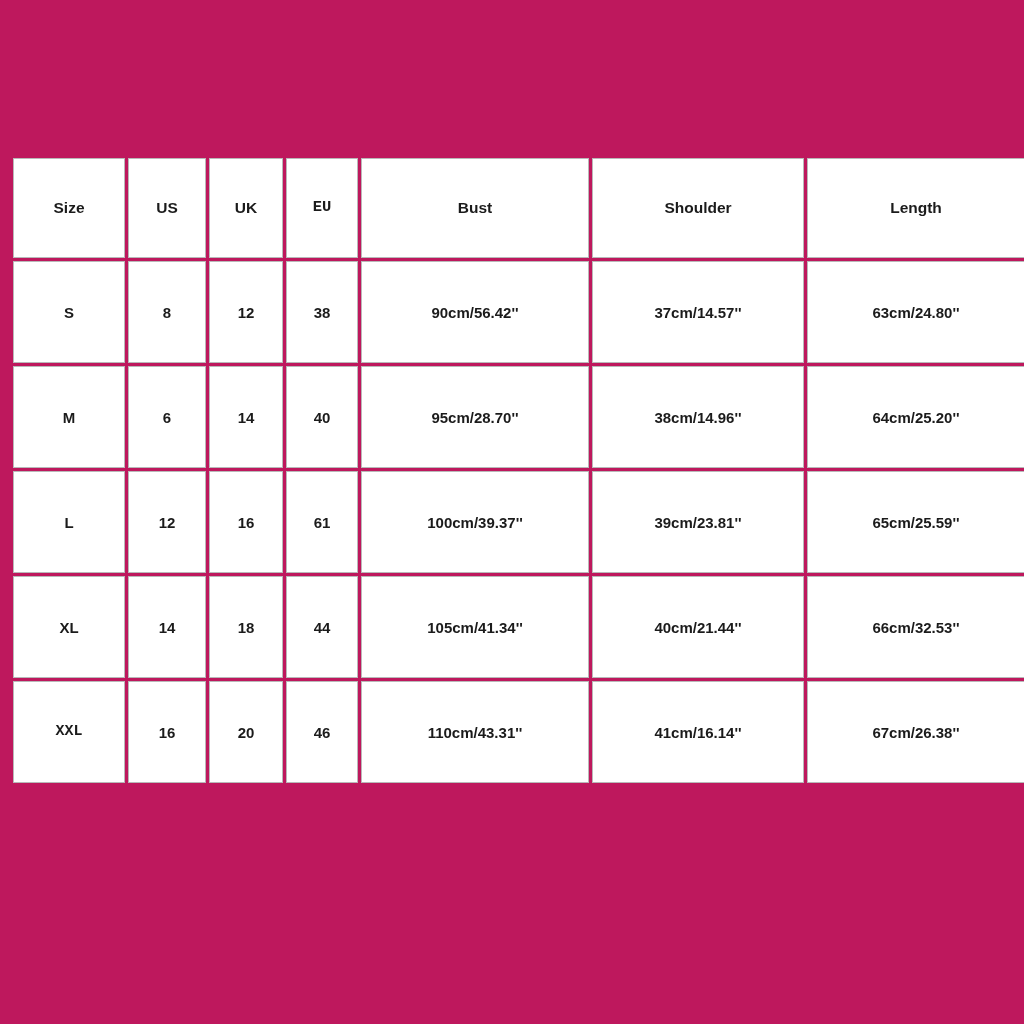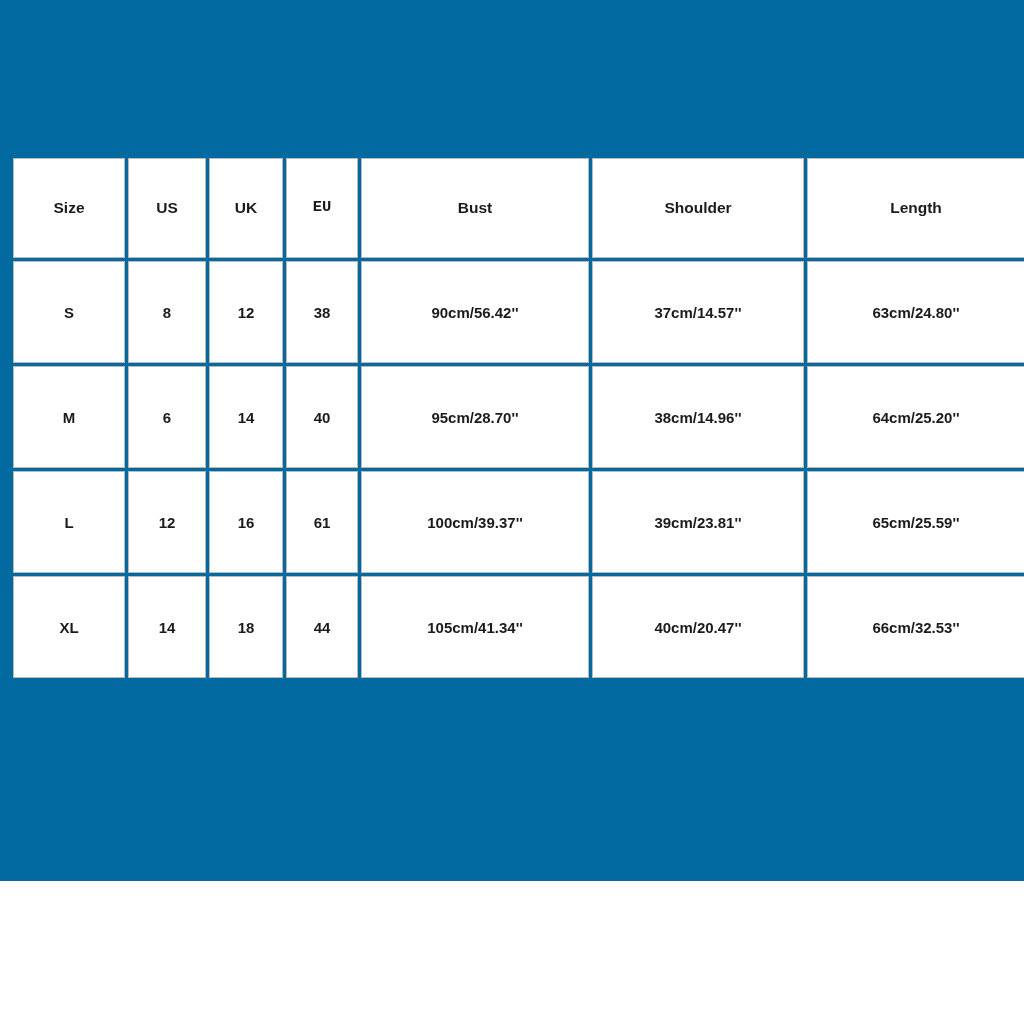--- a/index.html
+++ b/index.html
@@ -7,22 +7,22 @@
     padding: 0;
     width: 1024px;
     height: 1024px;
     background: #ffffff;
     font-family: "Liberation Sans", sans-serif;
   }
 
   .page {
     position: relative;
     width: 1024px;
-    height: 881px;
-    background: #0369a1;
+    height: 1024px;
+    background: #be185d;
     box-sizing: border-box;
   }
 
   .table-wrap {
     position: absolute;
     left: 10px;
     top: 155px;
     width: 1004px;
   }
 
@@ -140,19 +140,28 @@
           <td><span>100cm/39.37''</span></td>
           <td><span>39cm/23.81''</span></td>
           <td><span>65cm/25.59''</span></td>
         </tr>
         <tr>
           <td><span>XL</span></td>
           <td><span>14</span></td>
           <td><span>18</span></td>
           <td><span>44</span></td>
           <td><span>105cm/41.34''</span></td>
-          <td><span>40cm/20.47''</span></td>
+          <td><span>40cm/21.44''</span></td>
           <td><span>66cm/32.53''</span></td>
+        </tr>
+        <tr>
+          <td><span class="squiggle">XXL</span></td>
+          <td><span>16</span></td>
+          <td><span>20</span></td>
+          <td><span>46</span></td>
+          <td><span>110cm/43.31''</span></td>
+          <td><span>41cm/16.14''</span></td>
+          <td><span>67cm/26.38''</span></td>
         </tr>
       </tbody>
     </table>
   </div>
 </div>
 
 </body></html>

